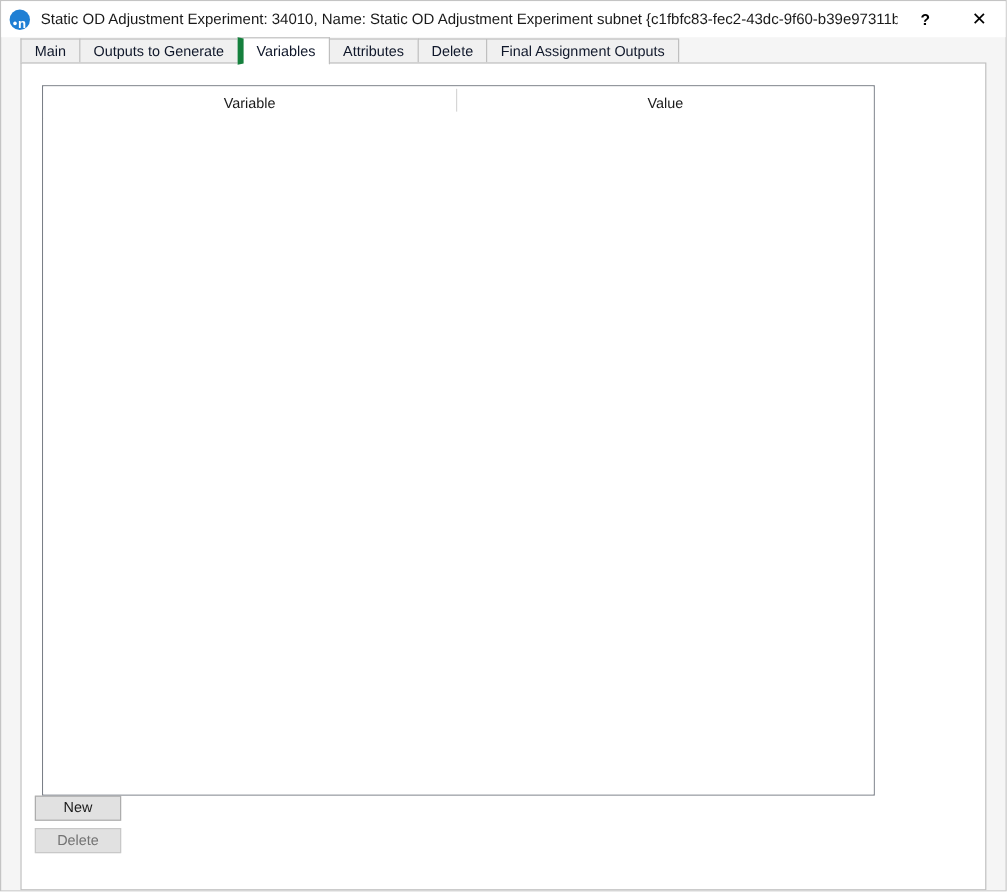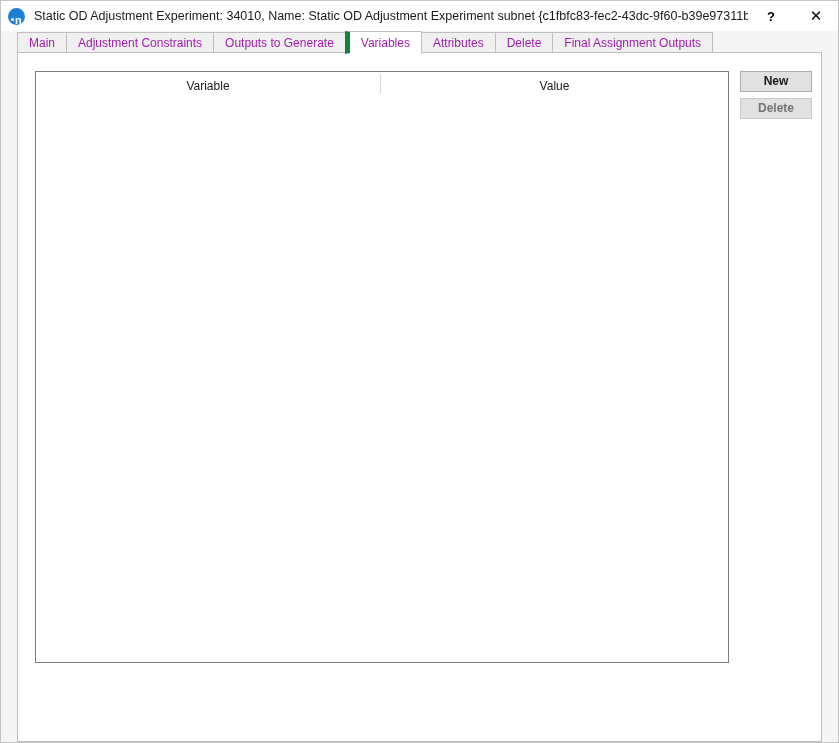--- a/index.html
+++ b/index.html
@@ -111,21 +111,21 @@
     box-sizing: border-box;
   }
   .tab {
     position: relative;
     height: 21px;
     box-sizing: border-box;
     padding: 0 11px;
     display: flex;
     align-items: center;
     font-size: 12px;
-    color: #a21caf;
+    color: #0f172a;
     background: #f0f0f0;
     border: 1px solid #bfbfbf;
     border-right: none;
     white-space: nowrap;
     cursor: default;
     user-select: none;
   }
   .tab:last-child { border-right: 1px solid #bfbfbf; }
   .tab.selected {
     background: #ffffff;
@@ -142,21 +142,21 @@
   .tabpanel {
     position: relative;
     margin: 0 16px 0 16px;
     background: #ffffff;
     border: 1px solid #bfbfbf;
     box-sizing: border-box;
     flex: 1 1 auto;
     margin-top: -1px;
     padding: 18px 0 0 0;
     display: flex;
-    flex-direction: row;
+    flex-direction: column;
     align-items: flex-start;
     overflow: hidden;
   }
 
   
   .grid-wrap {
     margin-left: 17px;
     width: 694px;
     height: 592px;
     background: #ffffff;
@@ -200,21 +200,20 @@
   }
 
   
   .side-buttons {
     margin-left: 11px;
     display: flex;
     flex-direction: column;
     gap: 6px;
     padding-top: 0px;
     flex: 0 0 auto;
-    font-weight: bold;
   }
   .btn {
     font-family: "Liberation Sans", sans-serif;
     font-size: 12px;
     color: #1a1a1a;
     background: #e1e1e1;
     border: 1px solid #adadad;
     height: 21px;
     line-height: 19px;
     text-align: center;
@@ -277,21 +276,20 @@
     </div>
     <div class="title-text">Static OD Adjustment Experiment: 34010, Name: Static OD Adjustment Experiment subnet {c1fbfc83-fec2-43dc-9f60-b39e97311b48}</div>
     <div class="titlebar-controls">
       <div class="tb-btn help-q">?</div>
       <div class="tb-btn close-x">✕</div>
     </div>
   </div>
 
   <div class="tabstrip">
     <div class="tab">Main</div>
-    <div class="tab">Adjustment Constraints</div>
     <div class="tab">Outputs to Generate</div>
     <div class="tab selected">Variables</div>
     <div class="tab">Attributes</div>
     <div class="tab">Delete</div>
     <div class="tab">Final Assignment Outputs</div>
   </div>
 
   <div class="tabpanel">
 
     <div class="grid-wrap">

